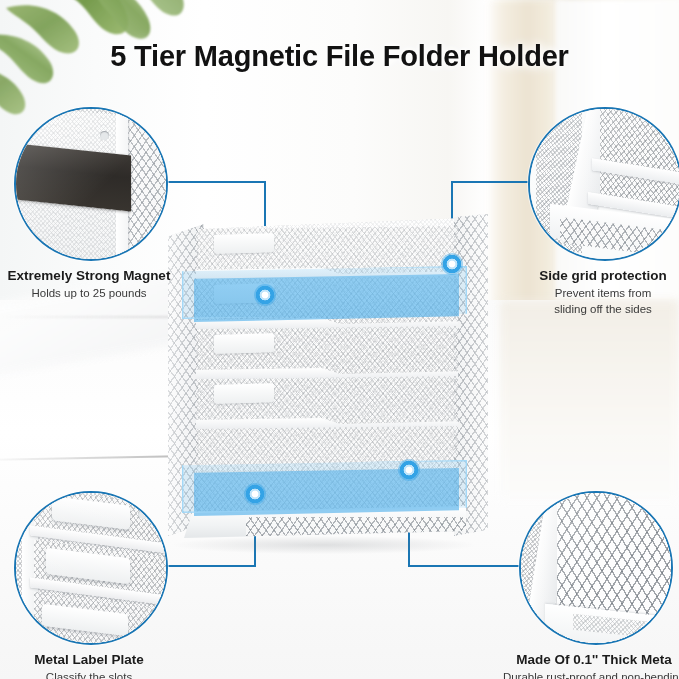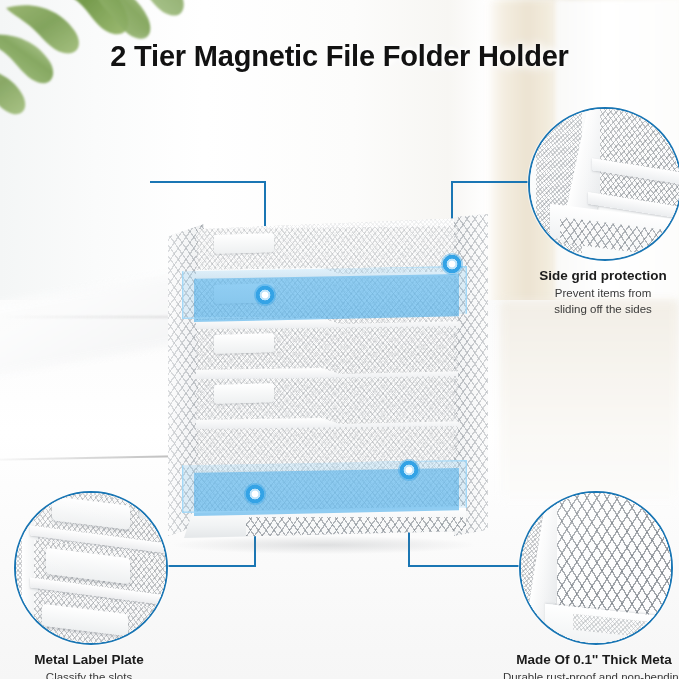--- a/index.html
+++ b/index.html
@@ -177,21 +177,21 @@
         <path d="M72 -12 C104 -6 130 10 142 34 C150 50 146 62 132 60 C120 58 112 46 104 36 C96 26 84 18 72 16 Z" fill="url(#lg1)"></path>
         <path d="M104 2 C132 6 156 22 166 44 C172 58 166 68 154 64 C142 60 136 48 126 38 C116 28 110 14 104 2 Z" fill="url(#lg2)" opacity=".92"></path>
         <path d="M24 34 C52 26 78 36 92 56 C102 70 96 82 82 79 C68 76 60 62 48 52 C38 44 30 40 24 34 Z" fill="url(#lg1)" opacity=".9"></path>
         <path d="M2 62 C30 56 56 68 68 88 C76 102 68 113 55 108 C42 103 36 90 24 80 C14 72 6 68 2 62 Z" fill="url(#lg2)" opacity=".93"></path>
         <path d="M-22 96 C6 90 30 102 40 120 C48 134 40 144 28 139 C16 134 10 122 0 112 C-10 104 -18 100 -22 96 Z" fill="url(#lg1)" opacity=".85"></path>
         <path d="M138 -20 C168 -16 192 2 200 22 C205 35 199 44 188 41 C176 38 170 26 160 16 C150 6 142 -10 138 -20 Z" fill="url(#lg2)" opacity=".8"></path>
       </g>
     </svg>
   </div>
 
-  <div class="title">2 Tier Magnetic File Folder Holder</div>
+  <div class="title">5 Tier Magnetic File Folder Holder</div>
 
   <svg class="lines" width="679" height="679">
     <g stroke="#1a76b4" stroke-width="1.7" fill="none" shape-rendering="crispEdges">
 
       <path d="M150 182 L265 182 L265 290"></path>
 
       <path d="M528 182 L452 182 L452 259"></path>
 
       <path d="M150 566 L255 566 L255 499"></path>
 
@@ -305,20 +305,51 @@
         background:linear-gradient(180deg,rgba(150,210,245,.30),rgba(120,195,240,.18));
         box-shadow:inset 0 0 0 1.4px rgba(160,215,247,.95);"></div>
     </div>
   </div>
 
   <div class="dot" style="left:265px;top:295px;"></div>
   <div class="dot" style="left:452px;top:264px;"></div>
   <div class="dot" style="left:255px;top:494px;"></div>
   <div class="dot" style="left:409px;top:470px;"></div>
 
+  <div class="callout" style="left:14px;top:107px;">
+    <div class="circle">
+      <div class="photo">
+        <div style="position:absolute;inset:0;background:#f8f9f9;"></div>
+        <div class="mesh-fine" style="opacity:.75"></div>
+
+        <div style="position:absolute;left:-6px;top:2px;width:128px;height:150px;
+          transform:skewY(5deg);background:linear-gradient(180deg,#fdfdfd,#f0f1f2);opacity:.55;"></div>
+
+        <div style="position:absolute;left:108px;top:-6px;width:44px;height:164px;
+          background:linear-gradient(90deg,#ffffff,#eceef0);"></div>
+        <div class="mesh-coarse" style="left:108px;top:-6px;width:44px;height:164px;opacity:.75;"></div>
+
+        <div style="position:absolute;left:100px;top:-8px;width:12px;height:168px;
+          background:linear-gradient(90deg,#ffffff,#f4f5f6);box-shadow:1px 0 2px rgba(160,165,170,.45);"></div>
+
+        <div style="position:absolute;left:-10px;top:40px;width:125px;height:56px;
+          transform:skewY(6deg);
+          background:linear-gradient(180deg,#3b3733 0%,#2e2b28 40%,#38342f 100%);
+          box-shadow:0 1px 3px rgba(0,0,0,.35);"></div>
+
+        <div style="position:absolute;left:84px;top:22px;width:9px;height:9px;border-radius:50%;
+          background:#e3e6e8;box-shadow:inset 0 1px 1px rgba(120,126,132,.7);"></div>
+        <div style="position:absolute;inset:0;background:linear-gradient(135deg,rgba(255,255,255,.28),rgba(255,255,255,0) 55%);"></div>
+      </div>
+    </div>
+    <div class="cap" style="margin-left:-20px;">
+      <div class="h">Extremely Strong Magnet</div>
+      <div class="s">Holds up to 25 pounds</div>
+    </div>
+  </div>
 
   <div class="callout" style="left:528px;top:107px;">
     <div class="circle">
       <div class="photo">
         <div style="position:absolute;inset:0;background:#fafbfb;"></div>
 
         <div style="position:absolute;left:6px;top:-10px;width:46px;height:150px;
           transform:skewY(10deg);background:#f9fafa;"></div>
         <div class="mesh-fine" style="left:6px;top:-10px;width:46px;height:150px;transform:skewY(10deg);opacity:.9;"></div>
 

